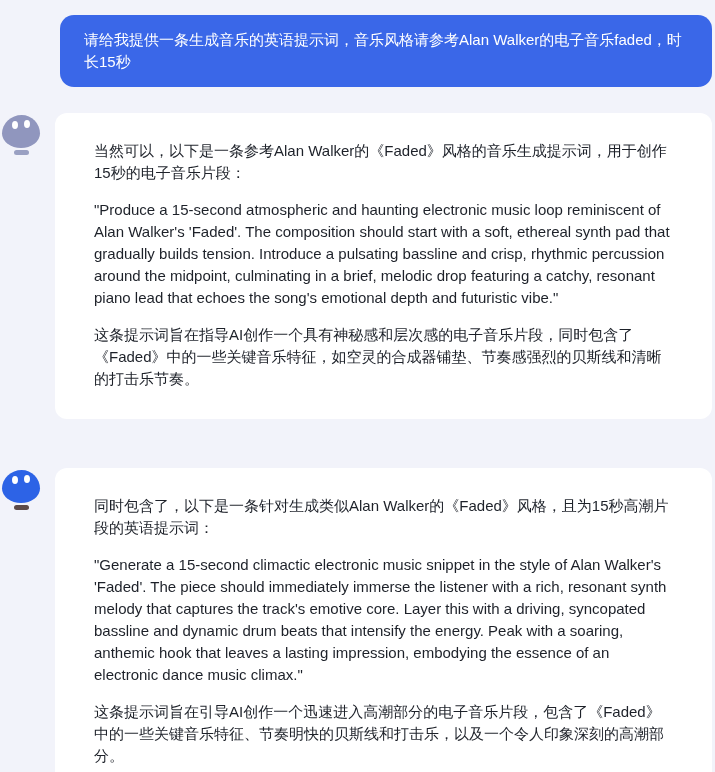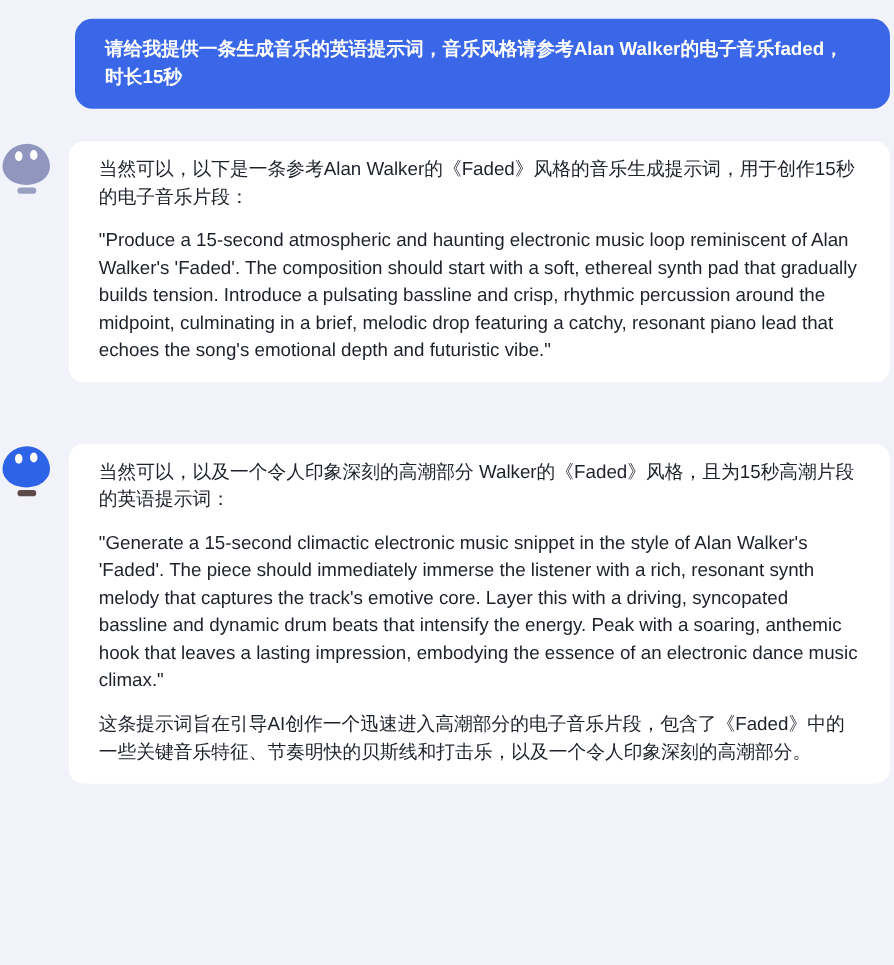--- a/index.html
+++ b/index.html
@@ -5,36 +5,36 @@
   html,body{margin:0;padding:0;}
   body{
     width:715px;height:772px;overflow:hidden;
     background:var(--bg,#F2F3FA);
     font-family:"Liberation Sans","DejaVu Sans",sans-serif;
     color:#1d2129;
   }
   .chat{padding-top:15px;position:relative;}
   .row{position:relative;}
   
-  .user-row{display:flex;justify-content:flex-end;margin:0 3px 0 60px;font-weight:bold;}
+  .user-row{display:flex;justify-content:flex-end;margin:0 3px 0 60px;}
   .user-bubble{
     background:var(--accent,#3A67E8);
     color:#fff;border-radius:14px;
     padding:14px 24px;font-size:15px;line-height:22px;
     text-align:left;width:100%;box-sizing:border-box;
   }
   
   .assistant-row{margin:0 3px 0 0;padding-left:55px;}
   .assistant-card{
     background:#fff;border-radius:12px;
     padding:12px 24px 14px 24px;
     font-size:15px;line-height:22px;
     position:relative;box-sizing:border-box;
   }
-  .assistant-card p{margin:0;}
+  .assistant-card p{margin:15px;}
   .assistant-card p + p{margin-top:13px;}
   .gap-a{height:26px;}
   .gap-b{height:24px;}
   .gap-c{height:25px;}
   
   .avatar{position:absolute;left:2px;top:2px;width:38px;height:42px;}
   .avatar .head{width:38px;height:33px;position:relative;
     border-radius:52% 48% 50% 50% / 56% 56% 44% 44%;}
   .avatar-gray .head{background:#9096BE;}
   .avatar-blue .head{background:#2D63E6;}
@@ -60,37 +60,38 @@
     <div class="avatar avatar-gray">
       <div class="head">
         <span class="eye l"></span>
           <span class="eye r"></span>
       </div>
       <div class="base"></div>
     </div>
     <div class="assistant-card">
       <p>当然可以，以下是一条参考Alan Walker的《Faded》风格的音乐生成提示词，用于创作15秒的电子音乐片段：</p>
       <p>"Produce a 15-second atmospheric and haunting electronic music loop reminiscent of Alan Walker's 'Faded'. The composition should start with a soft, ethereal synth pad that gradually builds tension. Introduce a pulsating bassline and crisp, rhythmic percussion around the midpoint, culminating in a brief, melodic drop featuring a catchy, resonant piano lead that echoes the song's emotional depth and futuristic vibe."</p>
+      <p>这条提示词旨在指导AI创作一个具有神秘感和层次感的电子音乐片段，同时包含了《Faded》中的一些关键音乐特征，如空灵的合成器铺垫、节奏感强烈的贝斯线和清晰的打击乐节奏。</p>
     </div>
   </div>
 
   <div class="gap-b"></div>
 
 
   <div class="gap-c"></div>
 
   <div class="row assistant-row">
     <div class="avatar avatar-blue">
       <div class="head">
         <span class="eye l"></span>
           <span class="eye r"></span>
       </div>
       <div class="base"></div>
     </div>
     <div class="assistant-card">
-      <p>当然可以，以及一个令人印象深刻的高潮部分 Walker的《Faded》风格，且为15秒高潮片段的英语提示词：</p>
+      <p>同时包含了，以下是一条针对生成类似Alan Walker的《Faded》风格，且为15秒高潮片段的英语提示词：</p>
       <p>"Generate a 15-second climactic electronic music snippet in the style of Alan Walker's 'Faded'. The piece should immediately immerse the listener with a rich, resonant synth melody that captures the track's emotive core. Layer this with a driving, syncopated bassline and dynamic drum beats that intensify the energy. Peak with a soaring, anthemic hook that leaves a lasting impression, embodying the essence of an electronic dance music climax."</p>
       <p>这条提示词旨在引导AI创作一个迅速进入高潮部分的电子音乐片段，包含了《Faded》中的一些关键音乐特征、节奏明快的贝斯线和打击乐，以及一个令人印象深刻的高潮部分。</p>
 
     </div>
   </div>
 
 </div>
 
 </body></html>

